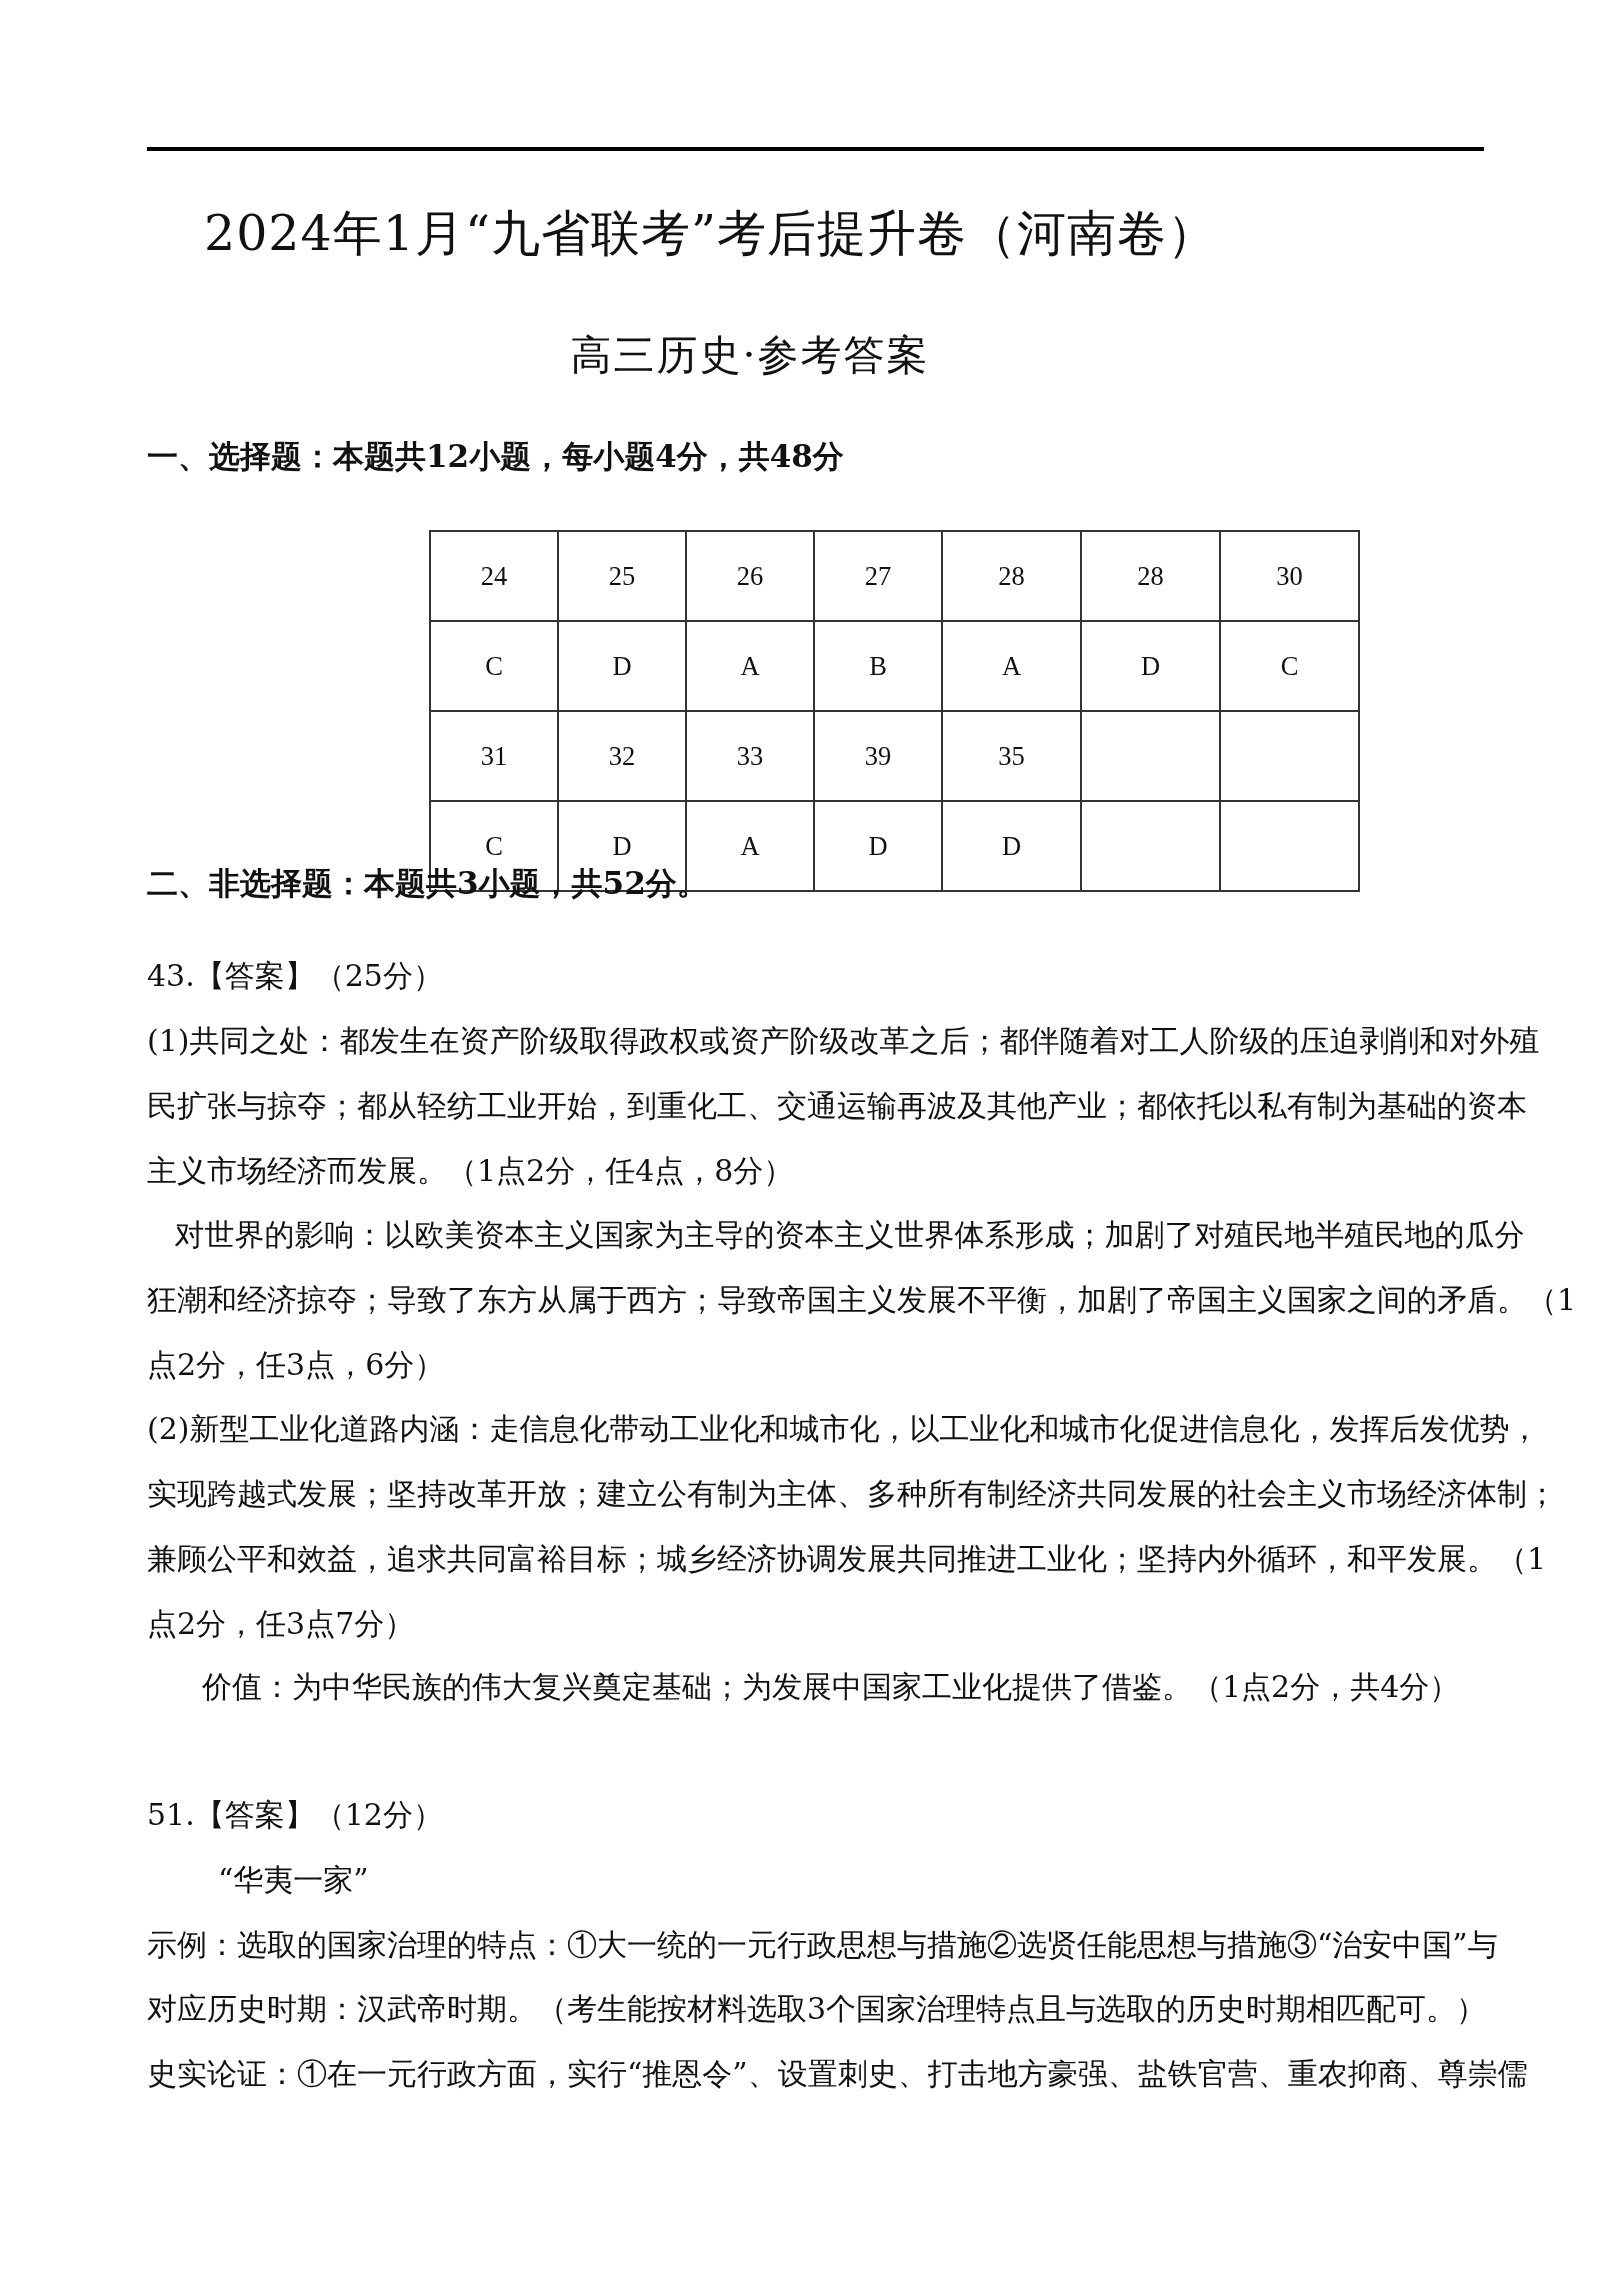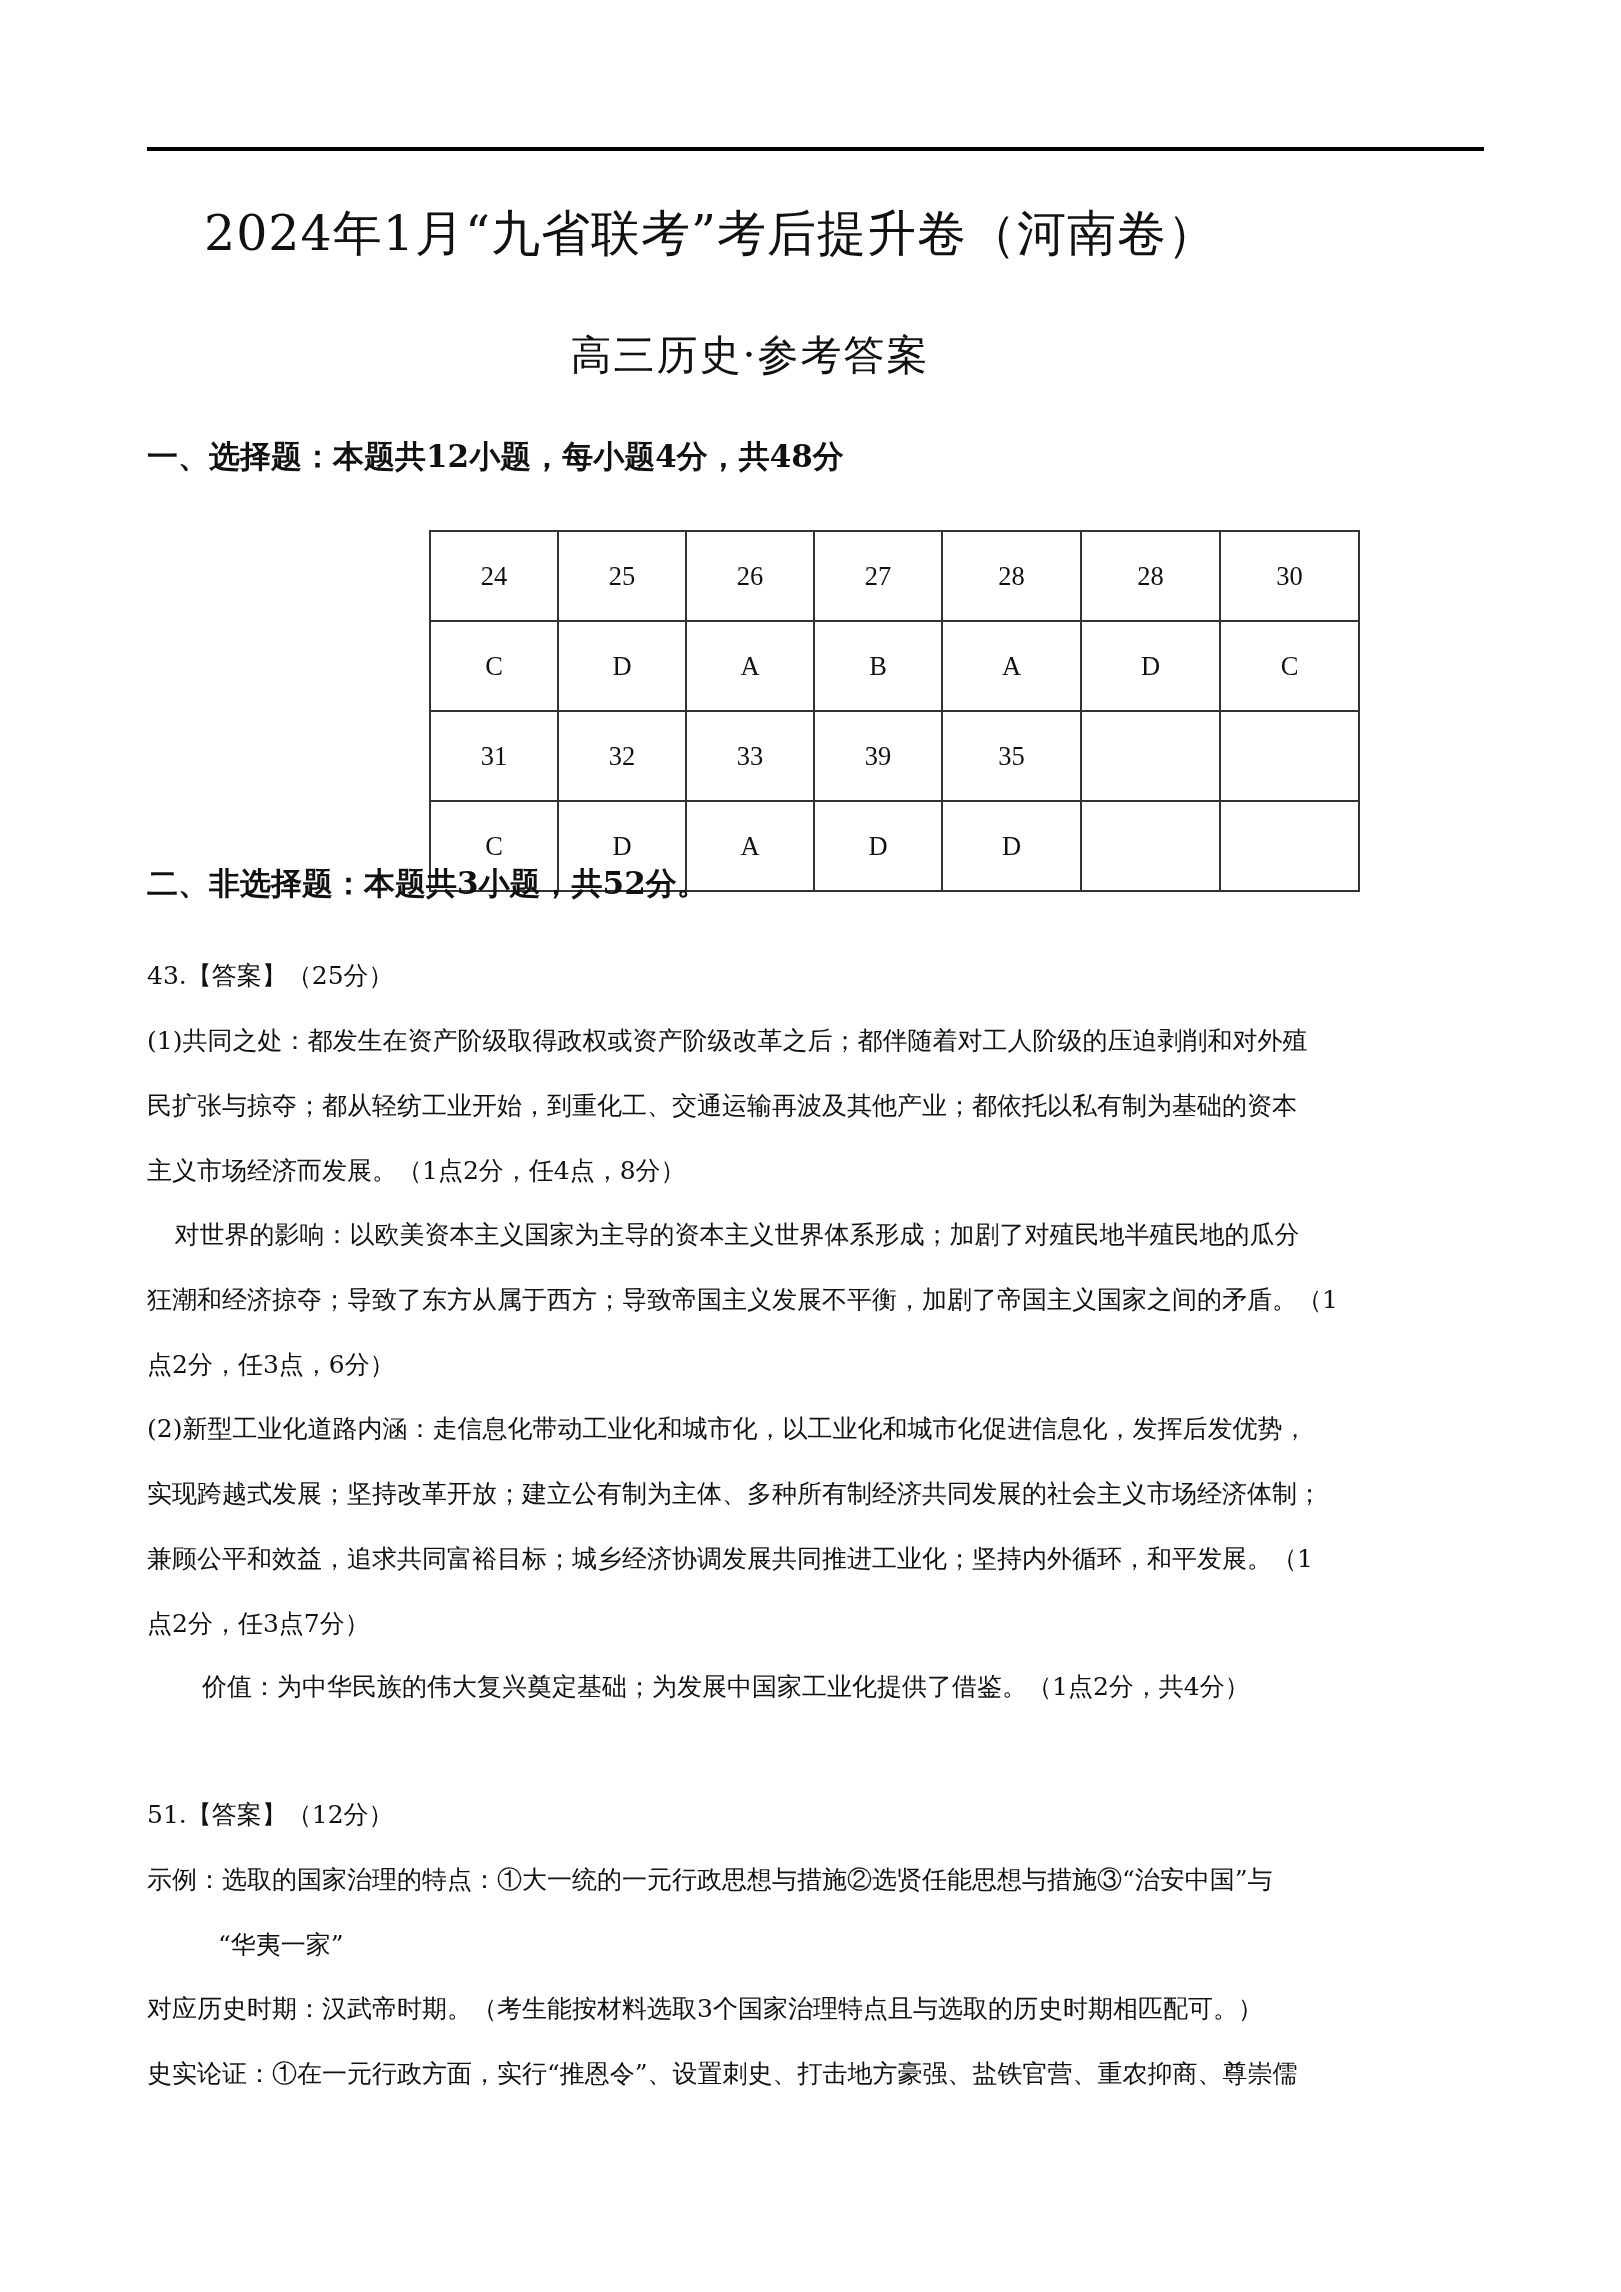--- a/index.html
+++ b/index.html
@@ -8,21 +8,21 @@
   .rule { position:absolute; left:147px; top:147px; width:1337px; height:3.9px; background:#000; }
   .title { position:absolute; left:0; width:1421px; text-align:center; top:201px;
            font-size:49px; letter-spacing:1px; }
   .subtitle { position:absolute; left:0; width:1500px; text-align:center; top:328px;
            font-size:41px; letter-spacing:2px; }
   .sec { position:absolute; left:147px; font-size:31px; font-weight:bold; }
   table.ans { position:absolute; left:429px; top:530px; border-collapse:collapse; }
   table.ans td { border:2px solid #333; width:102px; height:64px; text-align:center;
                  font-family:"Liberation Serif",serif; font-size:26.5px; padding:12px; }
   table.ans td.w { width:113px; }
-  .para { position:absolute; left:147px; width:1337px; font-size:25px; line-height:65px;
+  .para { position:absolute; left:147px; width:1337px; font-size:30px; line-height:65px;
           margin:0; text-align:justify; }
   .line { display:block; white-space:nowrap; }
   .indent1 { padding-left:27.4px; }
   .indent2 { padding-left:55px; }
   .indent3 { padding-left:71px; }
 </style>
 </head>
 <body>
 
 <div class="rule"></div>
@@ -95,22 +95,22 @@
   <span class="line">点2分，任3点7分）</span>
 </div>
 
 <div class="para" style="top:1654px;">
   <span class="line indent2">价值：为中华民族的伟大复兴奠定基础；为发展中国家工业化提供了借鉴。（1点2分，共4分）</span>
 </div>
 
 <div class="para" style="top:1782px;">51.【答案】（12分）</div>
 
 <div class="para" style="top:1847px;">
+  <span class="line indent3">“华夷一家”</span>
   <span class="line">示例：选取的国家治理的特点：①大一统的一元行政思想与措施②选贤任能思想与措施③“治安中国”与</span>
-  <span class="line indent3">“华夷一家”</span>
 </div>
 
 <div class="para" style="top:1976px;">
   <span class="line">对应历史时期：汉武帝时期。（考生能按材料选取3个国家治理特点且与选取的历史时期相匹配可。）</span>
 </div>
 
 <div class="para" style="top:2041px;">
   <span class="line">史实论证：①在一元行政方面，实行“推恩令”、设置刺史、打击地方豪强、盐铁官营、重农抑商、尊崇儒</span>
 </div>
 

